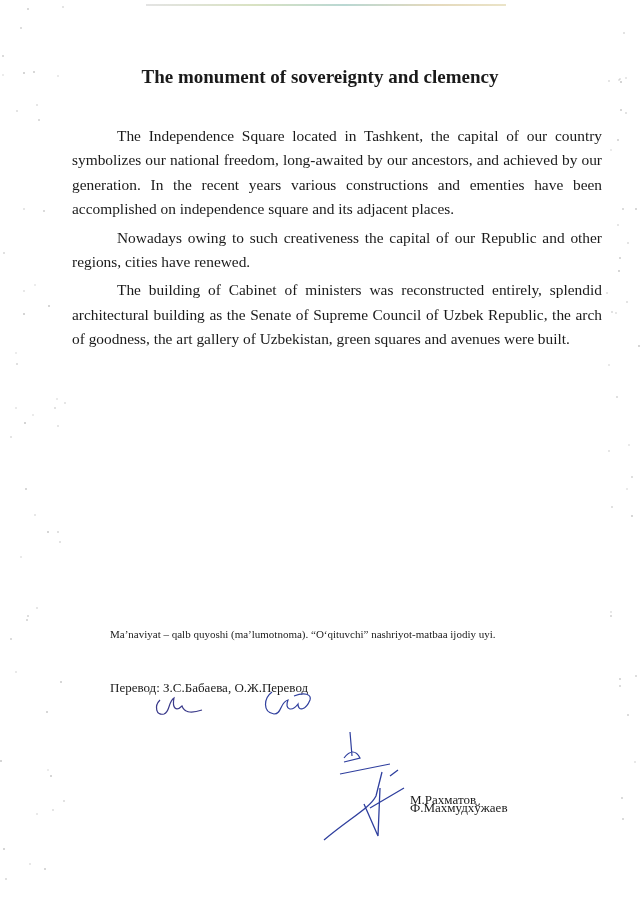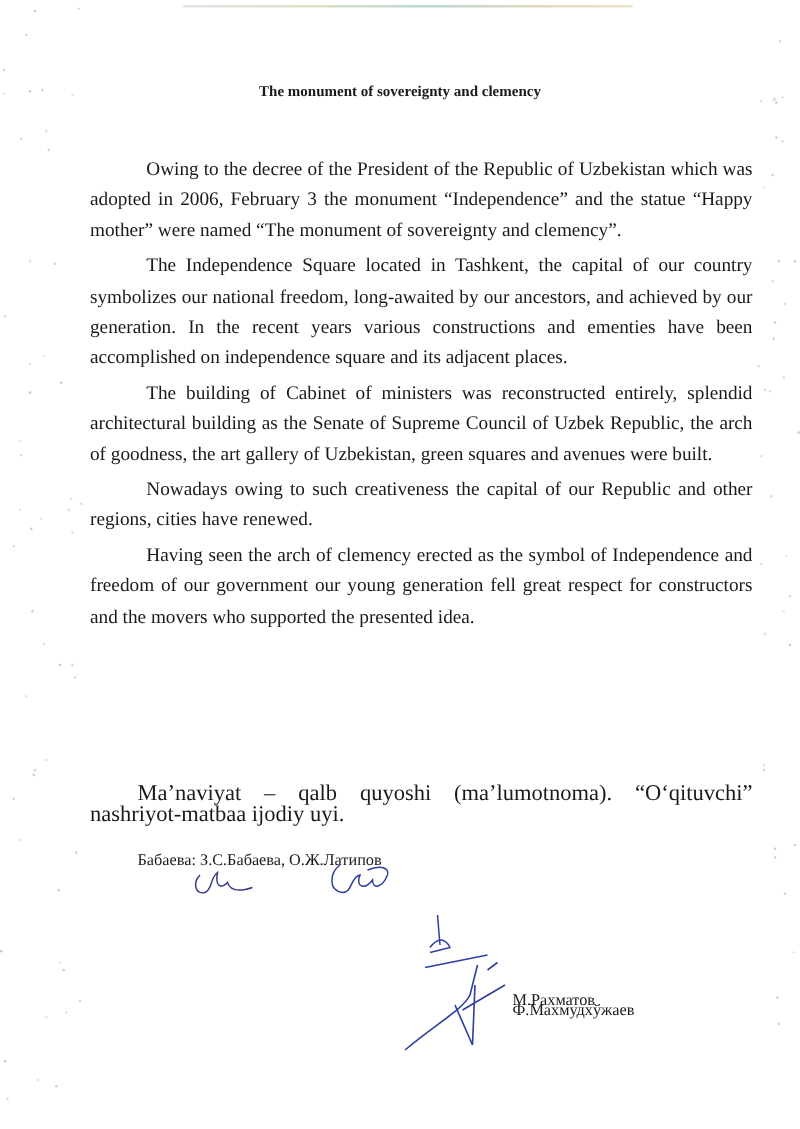--- a/index.html
+++ b/index.html
@@ -7,30 +7,30 @@
       width: 640px; height: 903px; background: #ffffff; position: relative; overflow: hidden;
       font-family: "Liberation Serif", "DejaVu Serif", serif; color: #1a1a1a;
     }
     .top-rule {
       position: absolute; left: 146px; top: 4px; width: 360px; height: 2px;
       background: linear-gradient(90deg, #d8d8d8, #c9d6a8 30%, #9cc7c0 55%, #d9c9a0 80%, #e2d8b0);
       opacity: 0.7;
     }
     .title {
       position: absolute; left: 0; width: 640px; top: 66px; text-align: center;
-      font-weight: bold; font-size: 12px;
+      font-weight: bold; font-size: 19px;
     }
     .body-text {
       position: absolute; left: 72px; width: 530px; top: 124px;
       font-size: 15.4px; line-height: 24.4px; text-align: justify;
     }
     .body-text p { margin: 0 0 4px 0; text-indent: 45px; }
     .source {
       position: absolute; left: 72px; width: 530px; top: 626px;
-      font-size: 18px; line-height: 17px; text-align: justify;
+      font-size: 11px; line-height: 17px; text-align: justify;
     }
     .source .indent { text-indent: 38px; }
     .translators {
       position: absolute; left: 110px; top: 680px; font-size: 13px;
     }
     .sig1 { position: absolute; left: 150px; top: 692px; }
     .sig2 { position: absolute; left: 258px; top: 688px; }
     .sig3 { position: absolute; left: 320px; top: 728px; }
     .sign-name {
       position: absolute; left: 410px; font-size: 13px;
@@ -40,32 +40,30 @@
     .speck { position: absolute; width: 2px; height: 2px; background: #999; border-radius: 1px; }
   </style>
 </head>
 <body>
 
 <div class="top-rule"></div>
 
 <div class="title">The monument of sovereignty and clemency</div>
 
 <div class="body-text">
-  <p>Owing to the decree of the President of the Republic of Uzbekistan which was adopted in 2006, February 3 the monument “Independence” and the statue “Happy mother” were named “The monument of sovereignty and clemency”.</p>
   <p>The Independence Square located in Tashkent, the capital of our country symbolizes our national freedom, long-awaited by our ancestors, and achieved by our generation. In the recent years various constructions and ementies have been accomplished on independence square and its adjacent places.</p>
+  <p>Nowadays owing to such creativeness the capital of our Republic and other regions, cities have renewed.</p>
   <p>The building of Cabinet of ministers was reconstructed entirely, splendid architectural building as the Senate of Supreme Council of Uzbek Republic, the arch of goodness, the art gallery of Uzbekistan, green squares and avenues were built.</p>
-  <p>Nowadays owing to such creativeness the capital of our Republic and other regions, cities have renewed.</p>
-  <p>Having seen the arch of clemency erected as the symbol of Independence and freedom of our government our young generation fell great respect for constructors and the movers who supported the presented idea.</p>
 </div>
 
 <div class="source">
   <div class="indent">Ma’naviyat – qalb quyoshi (ma’lumotnoma). “O‘qituvchi” nashriyot-matbaa ijodiy uyi.</div>
 </div>
 
-<div class="translators">Бабаева:  З.С.Бабаева, О.Ж.Латипов</div>
+<div class="translators">Перевод:  З.С.Бабаева, О.Ж.Перевод</div>
 
 <svg class="sig1" width="60" height="30">
   <path d="M10 8 C4 14, 6 24, 14 22 C20 20, 18 10, 24 6 C22 16, 26 20, 32 14 C34 20, 40 22, 52 18" stroke="#3a3a8a" stroke-width="1.2" fill="none"></path>
 </svg>
 <svg class="sig2" width="60" height="30">
   <path d="M14 4 C6 10, 4 24, 16 26 C24 26, 22 14, 30 12 C26 22, 34 24, 40 16 C40 24, 48 22, 52 12 C54 6, 46 4, 36 8" stroke="#2f3f9e" stroke-width="1.2" fill="none"></path>
 </svg>
 <svg class="sig3" width="100" height="120">
   <path d="M30 4 L32 28 M24 30 C30 22, 36 22, 40 30 L24 34 M20 46 L70 36" stroke="#2f3f9e" stroke-width="1.2" fill="none"></path>
   <path d="M4 112 C30 90, 50 80, 56 68 L62 44 M44 76 L58 108 L60 60 M50 80 L84 60 M70 48 L78 42" stroke="#2f3f9e" stroke-width="1.3" fill="none"></path>

